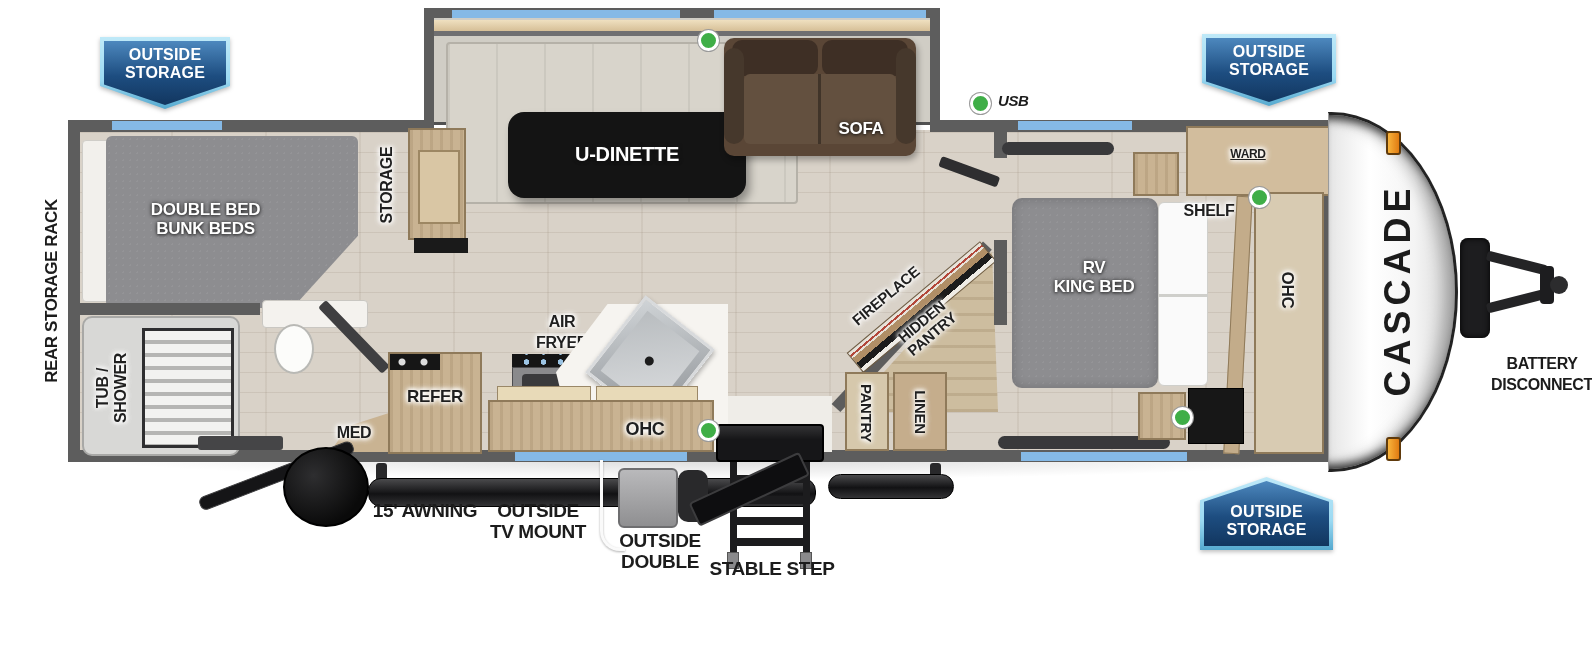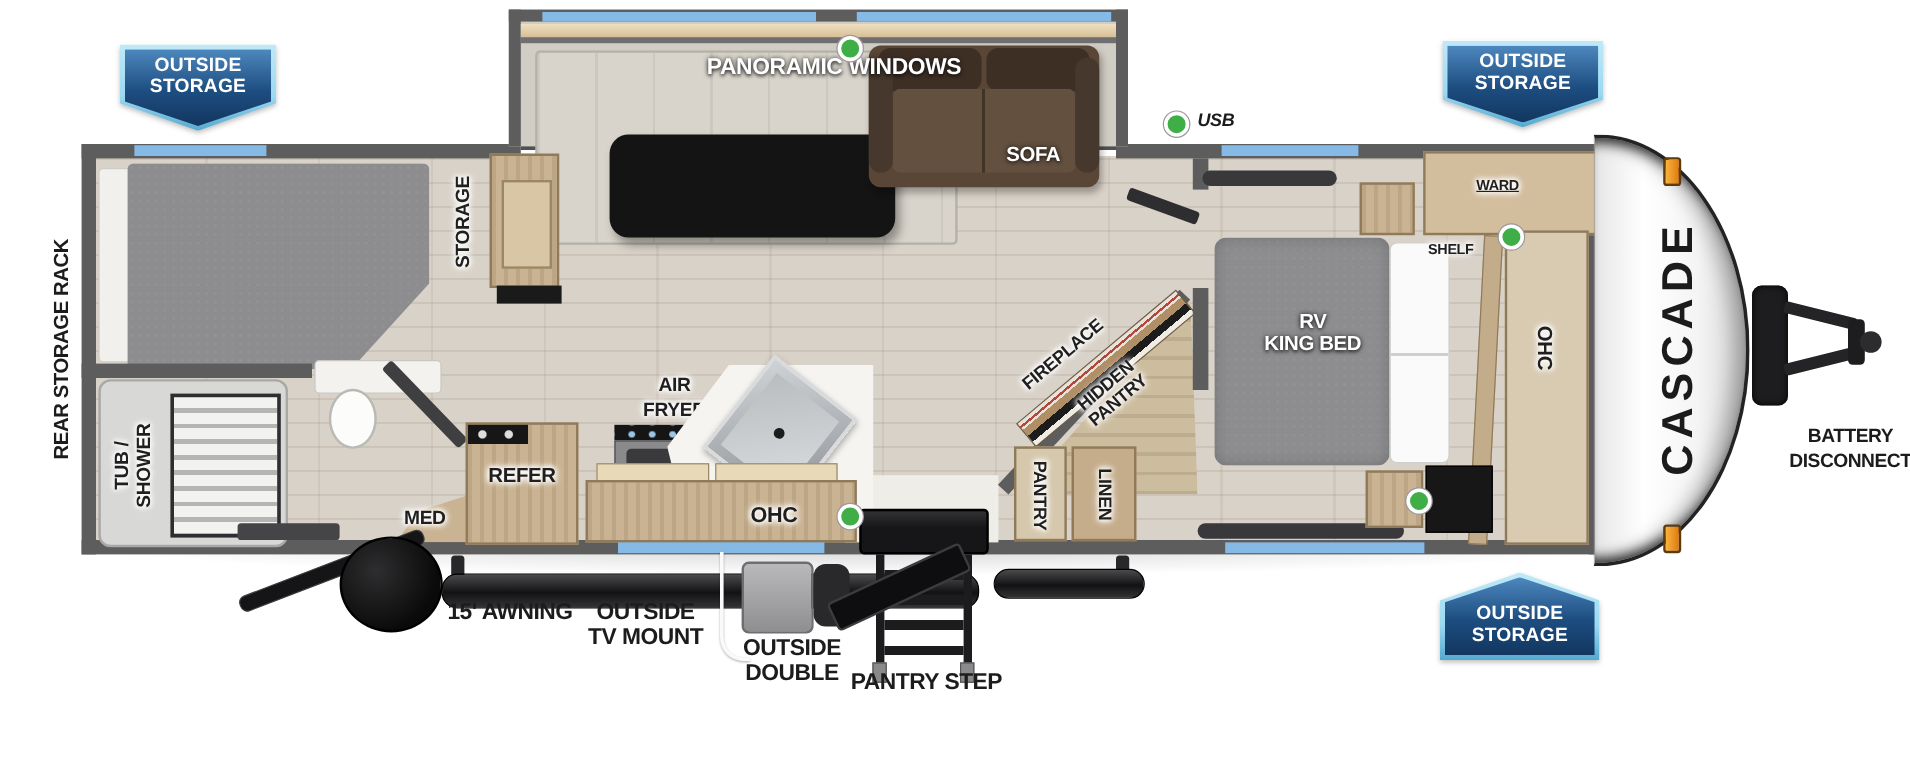--- a/index.html
+++ b/index.html
@@ -56,37 +56,41 @@
   <div class="abs" style="left:424px;top:8px;width:516px;height:114px;background:#d0cdc5;
               border:10px solid var(--wall);border-bottom:none;box-sizing:border-box;"></div>
   <div class="abs bluestrip" style="left:452px;top:10px;width:228px;height:8px;"></div>
   <div class="abs bluestrip" style="left:714px;top:10px;width:212px;height:8px;"></div>
   <div class="abs" style="left:434px;top:20px;width:496px;height:11px;background:linear-gradient(180deg,#efe0c0,#d6bf97);"></div>
   <div class="abs" style="left:434px;top:31px;width:496px;height:5px;background:#6f6f71;"></div>
 
   <div class="abs" style="left:446px;top:42px;width:348px;height:158px;background:#d8d4cb;border:2px solid #b5b1a8;border-radius:4px;
               background-image:repeating-linear-gradient(90deg,rgba(0,0,0,.06) 0 2px,transparent 2px 48px);"></div>
   <div class="abs" style="left:508px;top:112px;width:238px;height:86px;background:#141414;border-radius:16px;box-shadow:4px 6px 8px rgba(0,0,0,.35);"></div>
+  <div class="abs lbl-w" style="left:508px;top:143px;width:238px;font-size:20px;">U-DINETTE</div>
 
   <div class="abs" style="left:724px;top:38px;width:192px;height:118px;background:var(--sofa_brown);border-radius:10px;box-shadow:2px 4px 6px rgba(0,0,0,.3);"></div>
   <div class="abs" style="left:732px;top:40px;width:86px;height:36px;background:#3e2f25;border-radius:10px;"></div>
   <div class="abs" style="left:822px;top:40px;width:86px;height:36px;background:#3e2f25;border-radius:10px;"></div>
   <div class="abs" style="left:724px;top:48px;width:20px;height:96px;background:#46382c;border-radius:10px;"></div>
   <div class="abs" style="left:896px;top:48px;width:20px;height:96px;background:#46382c;border-radius:10px;"></div>
   <div class="abs" style="left:744px;top:74px;width:152px;height:70px;background:#63503f;border-radius:6px;
               background-image:linear-gradient(90deg,transparent 0 74px,rgba(0,0,0,.35) 74px 77px,transparent 77px);"></div>
   <div class="abs lbl-w" style="left:816px;top:92px;width:90px;font-size:17px;margin-top:27px;">SOFA</div>
 
-  <div class="abs lbl-w" style="left:558px;top:46px;width:274px;font-size:19px;">PANORAMIC WINDOWS</div>
   <div class="abs gdot" style="left:698px;top:30px;"></div>
 
   <div class="abs" style="left:82px;top:140px;width:26px;height:160px;background:#f2f0ec;border-radius:4px;border:1px solid #cfcdc8;"></div>
   <div class="abs" style="left:106px;top:136px;width:252px;height:172px;background:var(--bed_gray);border-radius:6px;
               clip-path:polygon(0 0,100% 0,100% 58%,74% 100%,0 100%);
               background-image:radial-gradient(rgba(255,255,255,.06) 1px,transparent 1px);background-size:7px 7px;"></div>
+  <div class="abs lbl-w" style="left:118px;top:200px;width:175px;font-size:17px;">
+    <div>DOUBLE BED</div>
+    <div>BUNK BEDS</div>
+  </div>
   <div class="abs woodbox" style="left:408px;top:128px;width:58px;height:112px;"></div>
   <div class="abs" style="left:418px;top:150px;width:38px;height:70px;border:2px solid #9d8763;background:#d9c6a4;"></div>
   <div class="abs" style="left:414px;top:238px;width:54px;height:15px;background:#1a1a1a;"></div>
   <div class="abs vlabel lbl" style="left:337px;top:175px;width:100px;height:20px;font-size:16px;transform:rotate(-90deg);">STORAGE</div>
 
   <div class="abs wall" style="left:68px;top:303px;width:192px;height:12px;"></div>
   <div class="abs" style="left:82px;top:316px;width:154px;height:136px;background:#d8d8d6;border:2px solid #a8a8a6;border-radius:10px;"></div>
   <div class="abs" style="left:142px;top:328px;width:92px;height:120px;border:3px solid #2e2e30;box-sizing:border-box;
               background:repeating-linear-gradient(180deg,#f2f2f0 0 9px,#b5b5b3 9px 13px);"></div>
   <div class="abs vlabel" style="left:52px;top:368px;width:120px;height:40px;transform:rotate(-90deg);">
@@ -170,21 +174,21 @@
   <div class="abs" style="left:1158px;top:202px;width:48px;height:182px;background:#fafafa;border:1px solid #cfcfcb;border-radius:6px;
               background-image:linear-gradient(0deg,transparent 0 88px,#cfcfcb 88px 91px,transparent 91px);"></div>
   <div class="abs lbl-w" style="left:1032px;top:258px;width:124px;font-size:17px;">
     <div>RV</div>
     <div>KING BED</div>
   </div>
 
   <div class="abs woodbox" style="left:1133px;top:152px;width:46px;height:44px;"></div>
   <div class="abs woodbox" style="left:1186px;top:126px;width:146px;height:70px;background:#d2bd9d;"></div>
   <div class="abs lbl" style="left:1190px;top:148px;width:116px;font-size:12px;text-decoration:underline;">WARD</div>
-  <div class="abs lbl" style="left:1166px;top:202px;width:86px;font-size:12px;">SHELF</div>
+  <div class="abs lbl" style="left:1166px;top:202px;width:86px;font-size:16px;">SHELF</div>
   <div class="abs gdot" style="left:1249px;top:187px;"></div>
 
   <div class="abs woodbox" style="left:1254px;top:192px;width:70px;height:262px;background:#d8cbb2;"></div>
   <div class="abs vlabel lbl" style="left:1243px;top:281px;width:88px;height:18px;font-size:17px;transform:rotate(90deg);">OHC</div>
   <div class="abs" style="left:1230px;top:196px;width:14px;height:256px;background:#c3ac8a;border:1px solid #8f7a5a;transform:rotate(3deg);"></div>
 
   <div class="abs woodbox" style="left:1138px;top:392px;width:48px;height:48px;"></div>
   <div class="abs" style="left:1188px;top:388px;width:54px;height:54px;background:#171717;border:1px solid #000;"></div>
   <div class="abs gdot" style="left:1172px;top:407px;"></div>
 
@@ -241,21 +245,21 @@
     <div>OUTSIDE</div>
     <div>DOUBLE</div>
   </div>
 
   <div class="abs" style="left:730px;top:462px;width:80px;height:92px;border-left:7px solid #1c1c1e;border-right:7px solid #1c1c1e;box-sizing:border-box;
               background:repeating-linear-gradient(180deg,transparent 0 13px,#1c1c1e 13px 21px);"></div>
   <div class="abs" style="left:727px;top:552px;width:10px;height:15px;background:#8a8a8c;border:1px solid #555;"></div>
   <div class="abs" style="left:800px;top:552px;width:10px;height:15px;background:#8a8a8c;border:1px solid #555;"></div>
   <div class="abs" style="left:694px;top:502px;width:118px;height:22px;background:#0e0e10;border:2px solid #3c3c3e;border-radius:4px;
               transform:rotate(-25deg);transform-origin:left center;"></div>
-  <div class="abs lbl-x" style="left:698px;top:558px;width:148px;font-size:19px;">PANTRY STEP</div>
+  <div class="abs lbl-x" style="left:698px;top:558px;width:148px;font-size:19px;">STABLE STEP</div>
 
   <div class="abs badge down" style="left:100px;top:37px;width:130px;height:72px;">
     <div class="shape"></div>
     <div class="inner"></div>
     <div class="txt">
       <div>OUTSIDE</div>
       <div>STORAGE</div>
     </div>
   </div>
   <div class="abs badge down" style="left:1202px;top:34px;width:134px;height:72px;">

